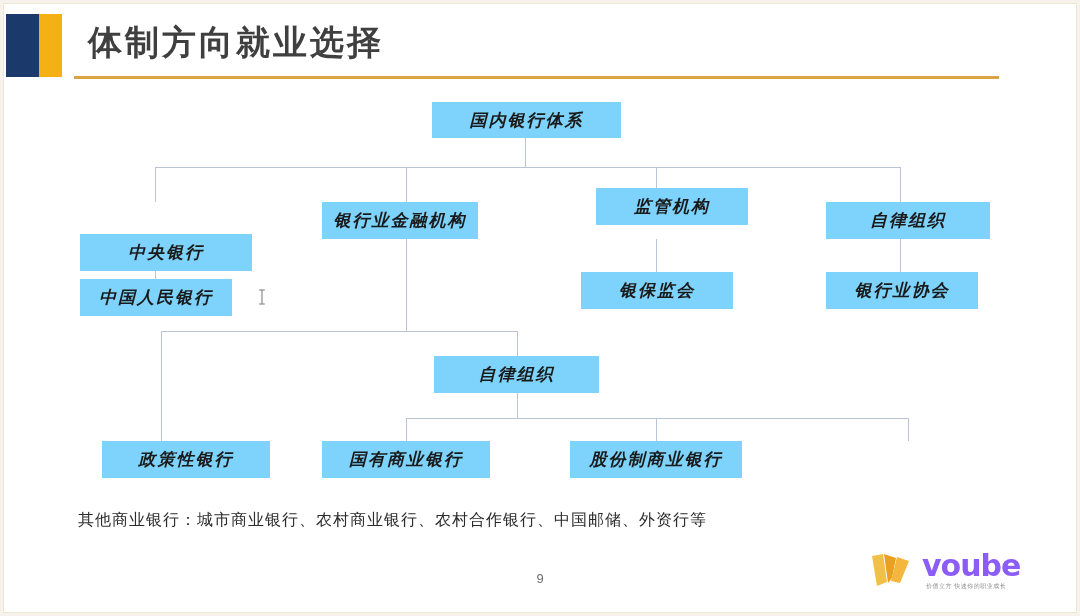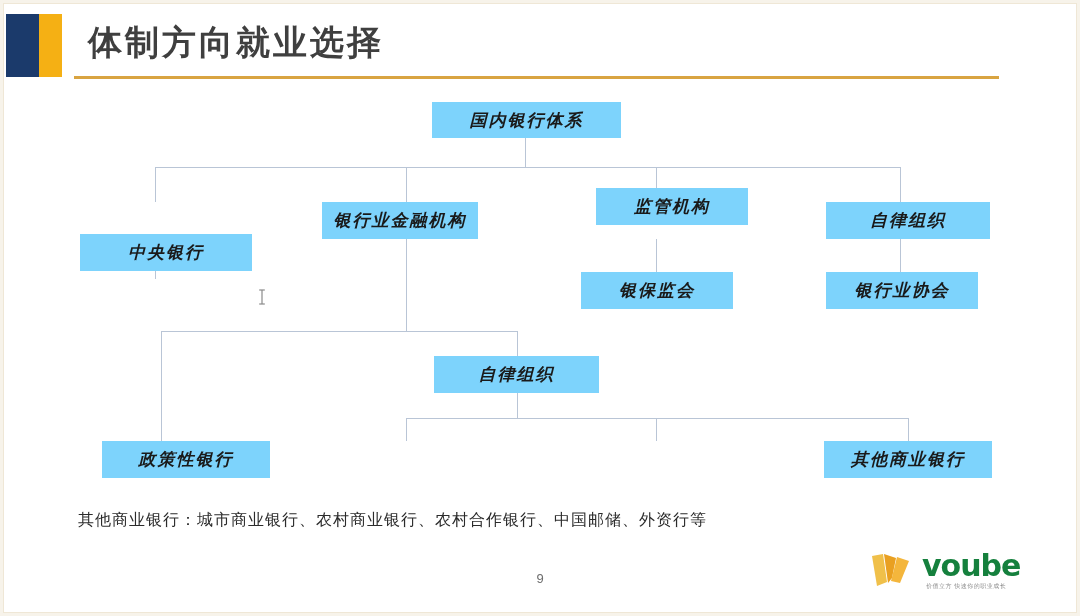--- a/index.html
+++ b/index.html
@@ -69,21 +69,21 @@
     position:absolute;left:0;top:567px;width:1072px;
     text-align:center;font-size:13px;color:#6d6d6d;
     font-family:"Liberation Sans","DejaVu Sans",sans-serif;
   }
 
   .logo{position:absolute;left:866px;top:546px;width:170px;height:44px;}
   .logo-mark{position:absolute;left:0;top:2px;width:42px;height:36px;}
   .logo-text{
     position:absolute;left:52px;top:-2px;
     font-size:30px;font-weight:700;letter-spacing:-1px;
-    color:#15803d;
+    color:#8b5cf6;
     font-family:"DejaVu Sans","Liberation Sans",sans-serif;
   }
   .logo-tag{
     position:absolute;left:56px;top:32px;
     font-size:6px;letter-spacing:.5px;color:#8d8d8d;
     font-family:"Liberation Sans","DejaVu Sans",sans-serif;
     white-space:nowrap;
   }
 
   
@@ -126,32 +126,34 @@
     <div class="node" style="left:428px;top:98px;width:189px;height:36px;">国内银行体系</div>
 
     <div class="node" style="left:76px;top:206px;width:172px;height:37px;margin-top:24px;">中央银行</div>
 
     <div class="node" style="left:318px;top:198px;width:156px;height:37px;">银行业金融机构</div>
 
     <div class="node" style="left:577px;top:184px;width:152px;height:37px;margin-left:15px;">监管机构</div>
 
     <div class="node" style="left:822px;top:198px;width:164px;height:37px;">自律组织</div>
 
+    <div class="node" style="left:76px;top:275px;width:152px;height:37px;">中国人民银行</div>
 
     <div class="node" style="left:577px;top:268px;width:152px;height:37px;">银保监会</div>
 
     <div class="node" style="left:822px;top:268px;width:152px;height:37px;">银行业协会</div>
 
     <div class="node" style="left:430px;top:352px;width:165px;height:37px;">自律组织</div>
 
     <div class="node" style="left:74px;top:437px;width:168px;height:37px;margin-left:24px;">政策性银行</div>
 
+    <div class="node" style="left:318px;top:437px;width:168px;height:37px;">国有商业银行</div>
 
+    <div class="node" style="left:566px;top:437px;width:172px;height:37px;">股份制商业银行</div>
 
-    <div class="node" style="left:820px;top:437px;width:168px;height:37px;">其他商业银行</div>
   </div>
 
   <svg class="ibeam" viewBox="0 0 10 18">
     <g fill="none" stroke="#8a8a8a" stroke-width="1.2">
       <path d="M5 2 V16"></path>
       <path d="M2.2 2 H7.8"></path>
       <path d="M2.2 16 H7.8"></path>
     </g>
   </svg>
 

